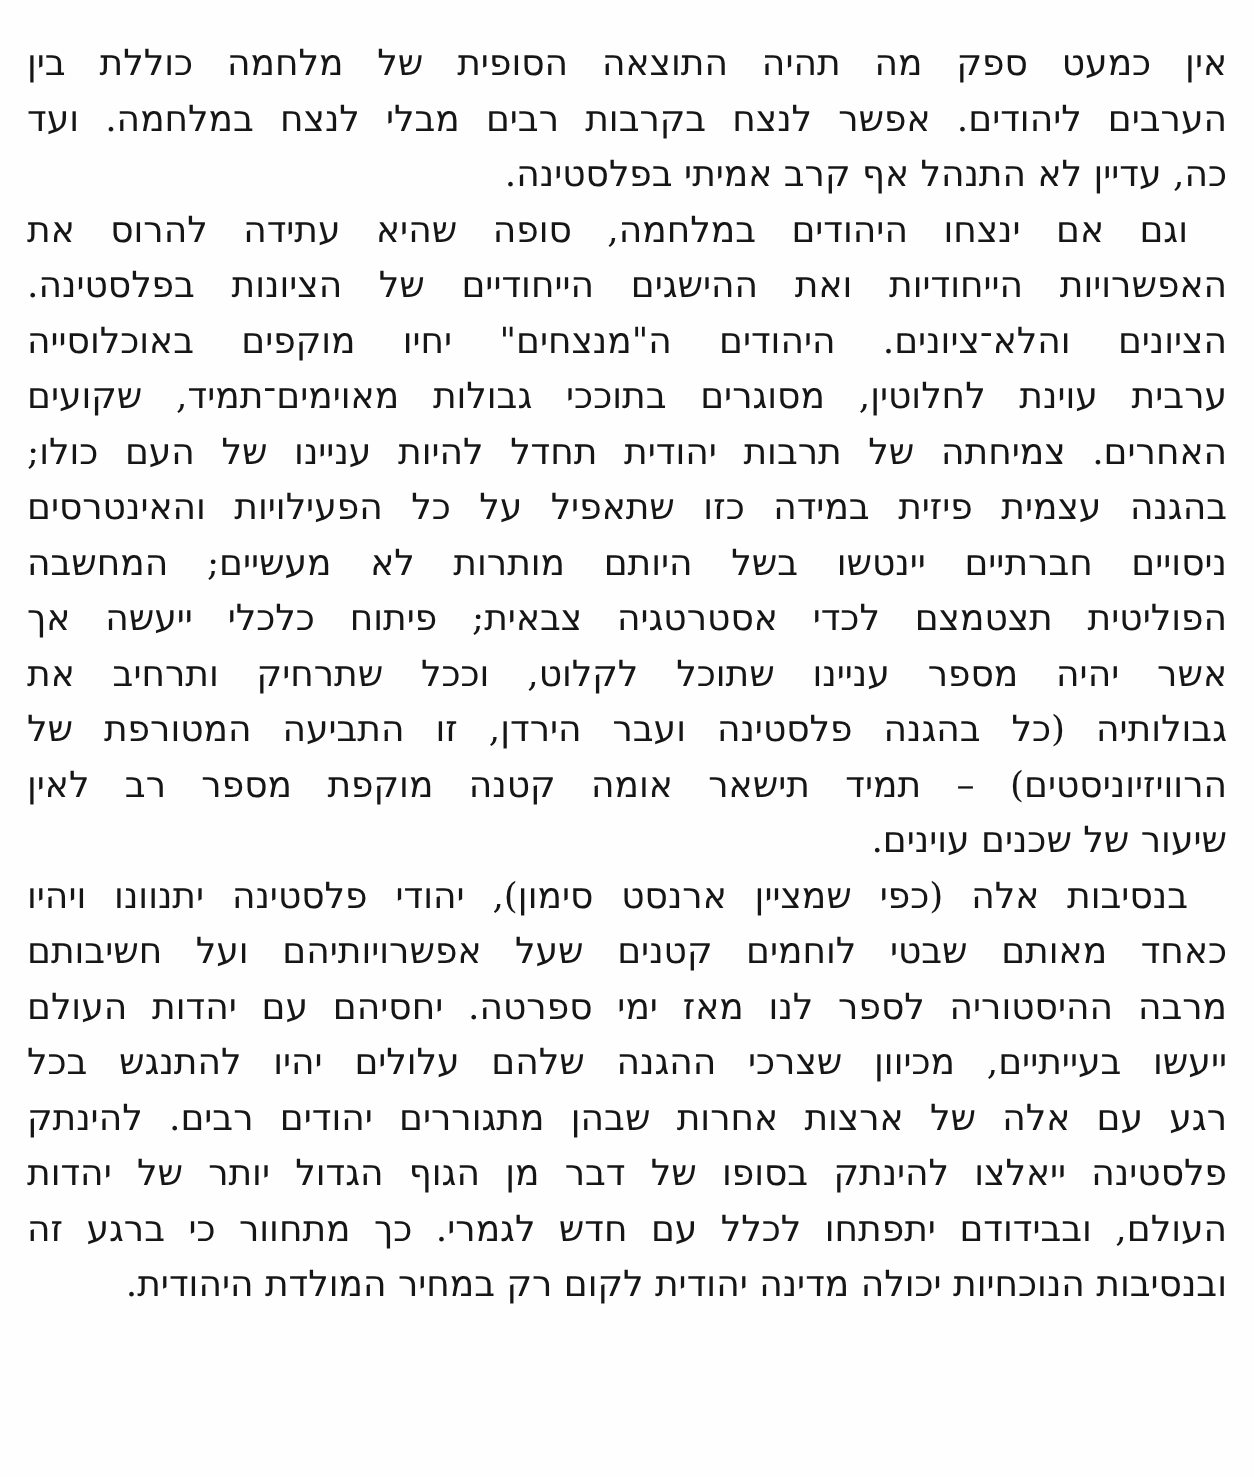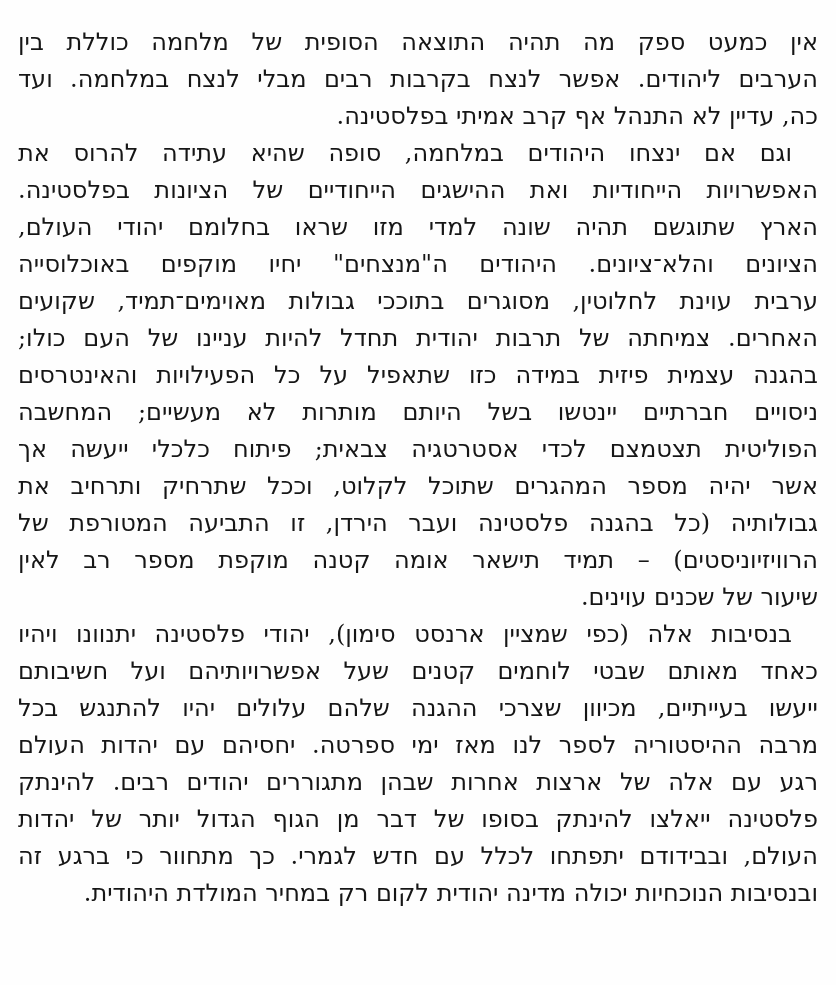--- a/index.html
+++ b/index.html
@@ -46,37 +46,36 @@
 
   <div class="para">
     <div class="line">אין כמעט ספק מה תהיה התוצאה הסופית של מלחמה כוללת בין</div>
     <div class="line">הערבים ליהודים. אפשר לנצח בקרבות רבים מבלי לנצח במלחמה. ועד</div>
     <div class="line end">כה, עדיין לא התנהל אף קרב אמיתי בפלסטינה.</div>
   </div>
 
   <div class="para">
     <div class="line indent">וגם אם ינצחו היהודים במלחמה, סופה שהיא עתידה להרוס את</div>
     <div class="line">האפשרויות הייחודיות ואת ההישגים הייחודיים של הציונות בפלסטינה.</div>
-    <div class="line">הארץ שתוגשם תהיה שונה למדי מזו שראו בחלומם יהודי העולם,</div>
     <div class="line">הציונים והלא־ציונים. היהודים ה"מנצחים" יחיו מוקפים באוכלוסייה</div>
     <div class="line">ערבית עוינת לחלוטין, מסוגרים בתוככי גבולות מאוימים־תמיד, שקועים</div>
     <div class="line">האחרים. צמיחתה של תרבות יהודית תחדל להיות עניינו של העם כולו;</div>
     <div class="line">בהגנה עצמית פיזית במידה כזו שתאפיל על כל הפעילויות והאינטרסים</div>
     <div class="line">ניסויים חברתיים יינטשו בשל היותם מותרות לא מעשיים; המחשבה</div>
     <div class="line">הפוליטית תצטמצם לכדי אסטרטגיה צבאית; פיתוח כלכלי ייעשה אך</div>
-    <div class="line">אשר יהיה מספר המהגרים שתוכל לקלוט, וככל שתרחיק ותרחיב את</div>
+    <div class="line">אשר יהיה מספר עניינו שתוכל לקלוט, וככל שתרחיק ותרחיב את</div>
     <div class="line">גבולותיה (כל בהגנה פלסטינה ועבר הירדן, זו התביעה המטורפת של</div>
     <div class="line">הרוויזיוניסטים) – תמיד תישאר אומה קטנה מוקפת מספר רב לאין</div>
     <div class="line end">שיעור של שכנים עוינים.</div>
   </div>
 
   <div class="para">
     <div class="line indent">בנסיבות אלה (כפי שמציין ארנסט סימון), יהודי פלסטינה יתנוונו ויהיו</div>
     <div class="line">כאחד מאותם שבטי לוחמים קטנים שעל אפשרויותיהם ועל חשיבותם</div>
+    <div class="line">מרבה ההיסטוריה לספר לנו מאז ימי ספרטה. יחסיהם עם יהדות העולם</div>
     <div class="line">ייעשו בעייתיים, מכיוון שצרכי ההגנה שלהם עלולים יהיו להתנגש בכל</div>
-    <div class="line">מרבה ההיסטוריה לספר לנו מאז ימי ספרטה. יחסיהם עם יהדות העולם</div>
     <div class="line">רגע עם אלה של ארצות אחרות שבהן מתגוררים יהודים רבים. להינתק</div>
     <div class="line">פלסטינה ייאלצו להינתק בסופו של דבר מן הגוף הגדול יותר של יהדות</div>
     <div class="line">העולם, ובבידודם יתפתחו לכלל עם חדש לגמרי. כך מתחוור כי ברגע זה</div>
     <div class="line end">ובנסיבות הנוכחיות יכולה מדינה יהודית לקום רק במחיר המולדת היהודית.</div>
   </div>
 
 </div>
 
 </body></html>

